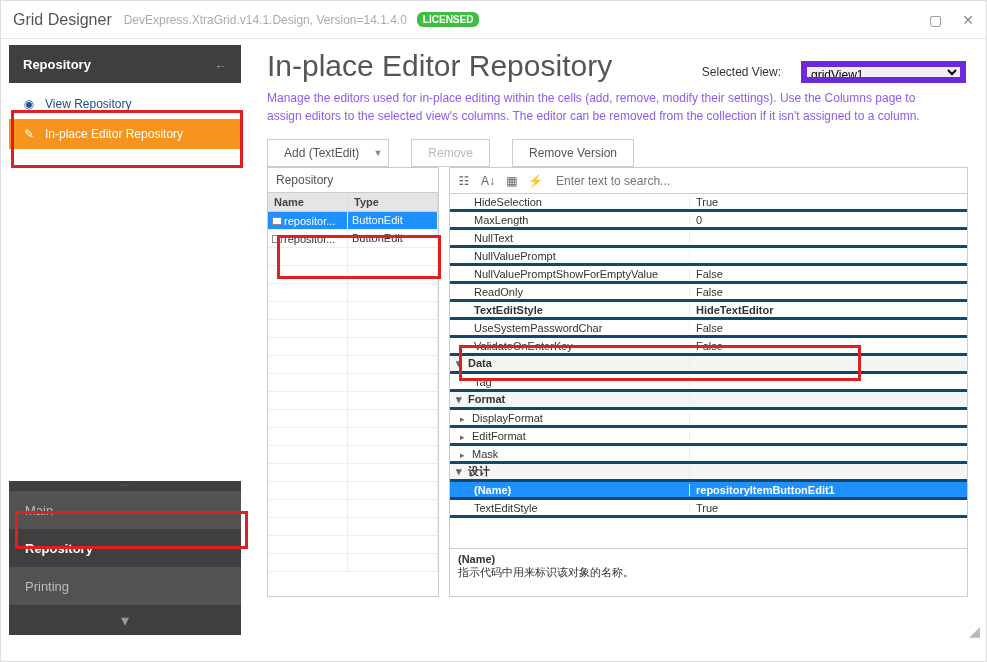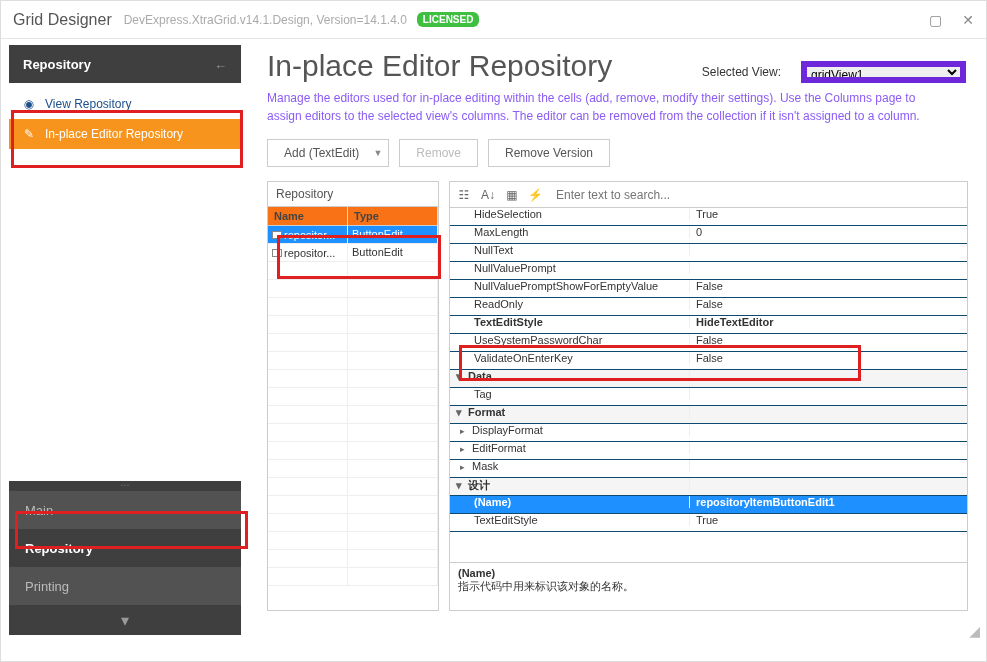--- a/index.html
+++ b/index.html
@@ -21,44 +21,44 @@
 .side-nav{position:absolute;bottom:8px;left:8px;right:8px}
 .nav-dots{background:#3f3f3f;height:10px;text-align:center;color:#888;font-size:9px;line-height:8px}
 .nav-item{background:#525252;color:#bbb;height:38px;display:flex;align-items:center;padding:0 16px;font-size:13px;cursor:pointer}
 .nav-item.active{background:#3f3f3f;color:#fff;font-weight:bold}
 .nav-collapse{background:#3f3f3f;height:30px;display:flex;align-items:center;justify-content:center;color:#999}
 .content{flex:1;padding:10px 18px 10px 18px;position:relative}
 .page-title{font-size:30px;color:#555;font-weight:300;margin-bottom:6px}
 .selview{position:absolute;top:22px;right:20px;display:flex;align-items:center;gap:20px;font-size:12px}
 .selview select{width:165px;height:22px;border:6px solid #6d28d9;font-size:12px}
 .desc{font-size:12px;color:#8b5cf6;line-height:1.5;margin-bottom:14px;max-width:680px}
-.toolbar{display:flex;gap:10px;margin-bottom:14px}
+.toolbar{display:flex;gap:22px;margin-bottom:0}
 .btn{border:1px solid #ccc;background:#fff;height:28px;padding:0 16px;font-size:12px;color:#555;display:flex;align-items:center;cursor:pointer}
 .btn.drop{padding-right:6px}
 .btn.disabled{color:#bbb;cursor:default}
 .btn .caret{margin-left:14px;color:#888;font-size:9px}
 .lower{display:flex;gap:10px;height:430px}
 .repopanel{width:172px;display:flex;flex-direction:column}
 .panel-head{border:1px solid #ccc;height:26px;display:flex;align-items:center;padding:0 8px;font-size:12px;color:#555;background:#fff}
 .grid{border:1px solid #ccc;border-top:none;flex:1;font-size:11px;overflow:hidden}
-.grid-head{display:flex;background:#f97316}
+.grid-head{display:flex;background:#e5e5e5}
 .grid-head div{border-right:1px solid #ddd;border-bottom:1px solid #ccc;padding:3px 6px;font-weight:bold;color:#444}
 .gh-name{width:80px}
 .gh-type{flex:1}
 .grid-row{display:flex;height:18px;border-bottom:1px solid #eee}
 .grid-row div{padding:2px 4px;border-right:1px solid #eee;overflow:hidden;white-space:nowrap}
 .grid-row.sel{background:#1e90ff;color:#fff}
 .gc-name{width:80px;display:flex;align-items:center;gap:2px}
 .gc-type{flex:1}
 .proppanel{flex:1;display:flex;flex-direction:column;border:1px solid #ccc}
 .prop-toolbar{height:26px;border-bottom:1px solid #ccc;display:flex;align-items:center;padding:0 4px;gap:4px}
 .ticon{width:20px;height:20px;display:inline-flex;align-items:center;justify-content:center;color:#666;font-size:12px;border:1px solid transparent}
 .prop-search{flex:1;border:none;height:22px;padding:0 6px;font-size:12px;color:#999;outline:none}
 .prop-grid{flex:1;overflow:auto;font-size:11px;position:relative}
-.prop-row{display:flex;height:18px;border-bottom:1px solid #0c4a6e;align-items:flex-start}
+.prop-row{display:flex;height:18px;border-bottom:3px solid #0c4a6e;align-items:center}
 .prop-row .pname{width:240px;padding-left:24px;border-right:1px solid #eee}
 .prop-row .pval{flex:1;padding-left:6px}
 .prop-row.cat{background:#f5f5f5;font-weight:bold}
 .prop-row.cat .pname{padding-left:6px}
 .prop-row.cat .exp{display:inline-block;width:12px;color:#666}
 .prop-row.sub .pname{padding-left:24px}
 .prop-row.sub .exp{display:inline-block;width:12px;margin-left:-14px;color:#666;font-size:9px}
 .prop-row.sel{background:#1e90ff;color:#fff}
 .prop-row.bold .pname,.prop-row.bold .pval{font-weight:bold}
 .prop-desc{border-top:1px solid #ccc;padding:4px 8px;font-size:11px;height:48px}

